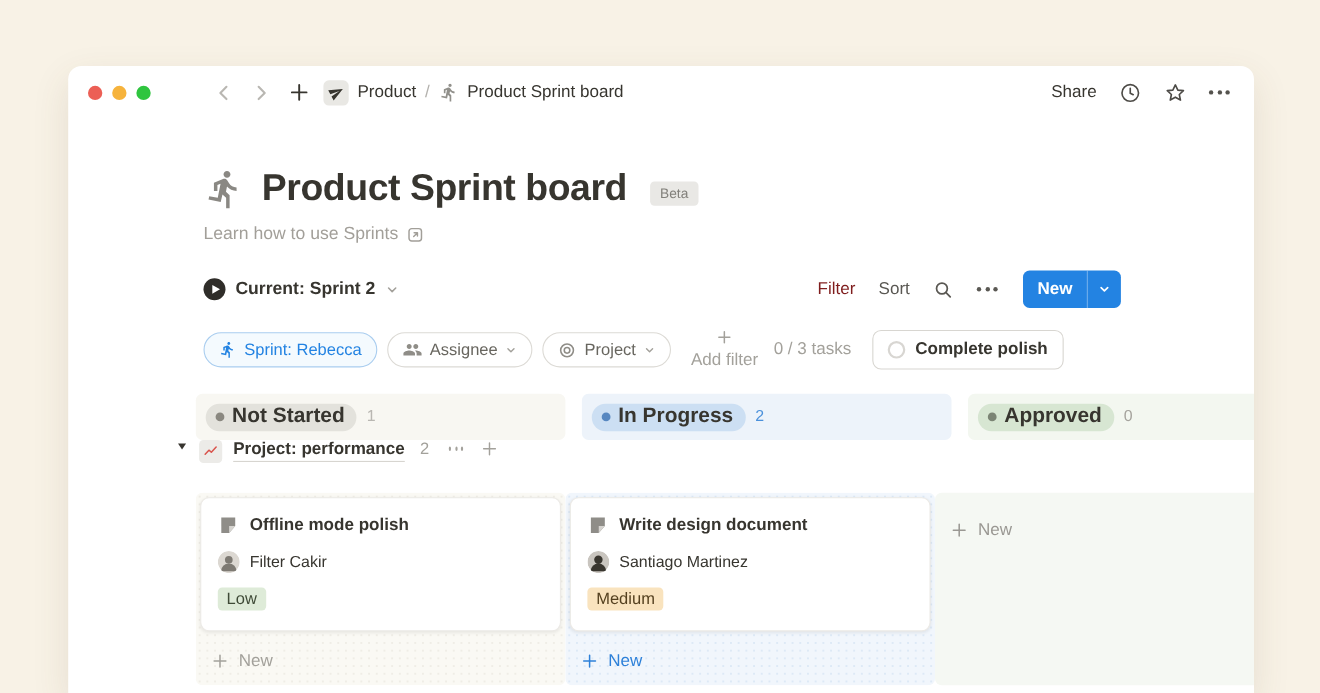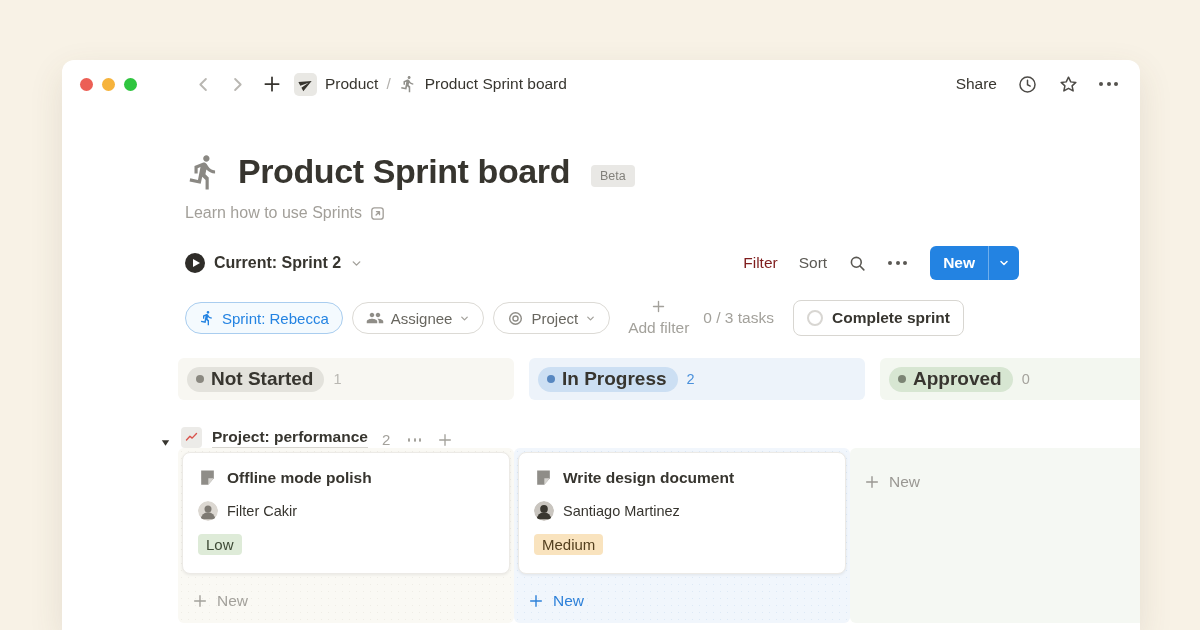--- a/index.html
+++ b/index.html
@@ -75,21 +75,21 @@
   .status-pill { height:25px; border-radius:13px; display:flex; align-items:center; gap:7px; padding:0 11px 0 9px; font-size:19px; font-weight:700; color:#37352F; }
   .status-pill .dot { width:8px; height:8px; border-radius:50%; }
   .c1 .status-pill { background:#E3E2DC; } .c1 .dot { background:#8A8880; }
   .c2 .status-pill { background:#CCDFF3; } .c2 .dot { background:#5787C0; }
   .c3 .status-pill { background:#D7E6D2; } .c3 .dot { background:#7B8474; }
   .col-count { font-size:14.5px; }
   .c1 .col-count { color:#B9B7B2; }
   .c2 .col-count { color:#4A90DB; }
   .c3 .col-count { color:#A5A39D; }
 
-  .group-row { height:48px; display:flex; align-items:flex-end; gap:10px; margin-left:-18px; }
+  .group-row { height:48px; display:flex; align-items:flex-start; gap:10px; margin-left:-18px; }
   .tri { color:#37352F; }
   .chart-box { width:21px; height:21px; border-radius:4px; background:#ECEBE8; display:flex; align-items:center; justify-content:center; }
   .group-label { font-weight:700; font-size:15.5px; border-bottom:1px solid #D7D5D0; padding-bottom:1px; }
   .group-count { color:#A3A19B; font-size:15px; margin-left:4px; }
   .group-actions { display:flex; align-items:center; gap:16px; margin-left:8px; }
   .dots.light i { background:#A3A19B; width:3.5px; height:3.5px; }
 
   .body-row { display:flex; height:175px; }
   .col-body { border-radius:6px; padding:4px; display:flex; flex-direction:column; }
   .col-body.c1 { width:336px; background:#FAF9F4;
@@ -270,21 +270,21 @@
     </div>
     <div class="add-filter">
       <svg width="15" height="15" viewBox="0 0 24 24" fill="none" stroke="#A3A19B" stroke-width="2.2" stroke-linecap="round">
           <path d="M12 4v16M4 12h16"></path>
         </svg>
       <span>Add filter</span>
     </div>
     <span class="task-count">0 / 3 tasks</span>
     <div class="complete-btn">
       <span class="ring"></span>
-      <span>Complete sprint</span>
+      <span>Complete polish</span>
     </div>
   </div>
 
   <div class="board">
 
     <div class="band-row">
       <div class="band c1">
         <span class="status-pill">
           <span class="dot"></span>
           <span>Not Started</span>

